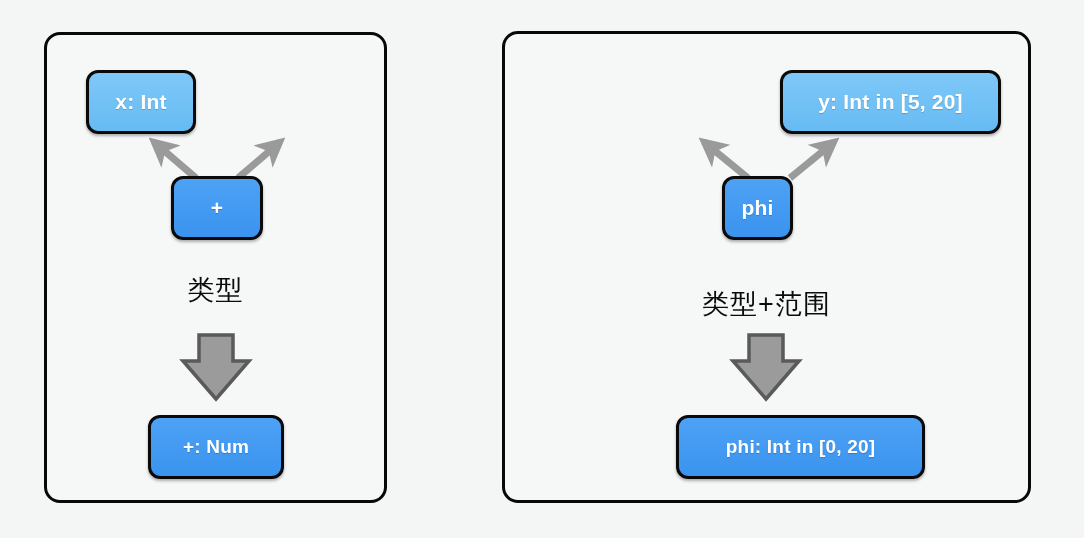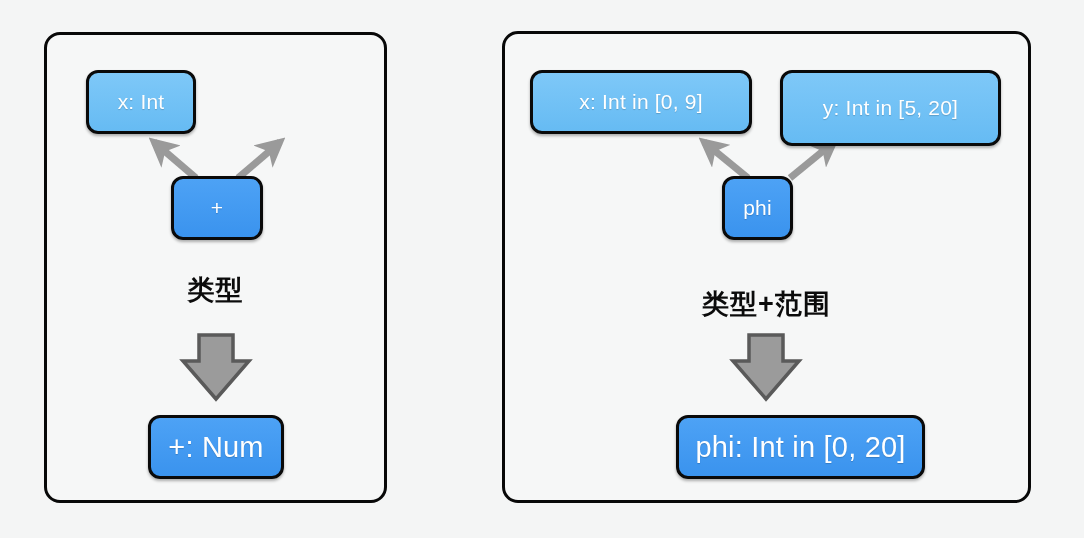--- a/index.html
+++ b/index.html
@@ -39,56 +39,56 @@
   .node {
     position: absolute;
     box-sizing: border-box;
     display: flex;
     align-items: center;
     justify-content: center;
     border: 3px solid #0a0a0a;
     border-radius: 12px;
     color: #ffffff;
     font-size: 21px;
-    font-weight: 400;
+    font-weight: 700;
     letter-spacing: 0.2px;
     white-space: nowrap;
     text-shadow: 0 1px 1px rgba(0, 0, 0, 0.18);
     box-shadow: 0 2px 3px rgba(0, 0, 0, 0.30);
     z-index: 3;
   }
   .node-light {
     background: linear-gradient(180deg, #7ec8f8 0%, #66bbf3 100%);
   }
   .node-dark {
     background: linear-gradient(180deg, #4da2f5 0%, #3a93ee 100%);
   }
   .node-result {
-    font-size: 29px;
+    font-size: 19px;
   }
 
   
   .n-l-x      { left:  86px; top:  70px; width: 110px; height:  64px; }
   .n-l-y      { left: 236px; top:  70px; width: 110px; height:  64px; }
   .n-l-op     { left: 171px; top: 176px; width:  92px; height:  64px; }
   .n-l-result { left: 148px; top: 415px; width: 136px; height:  64px; }
 
   
   .n-r-x      { left: 530px; top:  70px; width: 222px; height:  64px; }
-  .n-r-y      { left: 780px; top:  70px; width: 221px; height:  76px; text-align: right; }
+  .n-r-y      { left: 780px; top:  70px; width: 221px; height:  64px; text-align: right; }
   .n-r-op     { left: 722px; top: 176px; width:  71px; height:  64px; }
   .n-r-result { left: 676px; top: 415px; width: 249px; height:  64px; }
 
   
   .caption {
     position: absolute;
     text-align: center;
     color: #0b0b0b;
     font-size: 27px;
-    font-weight: 700;
+    font-weight: 400;
     letter-spacing: 1px;
     white-space: nowrap;
     z-index: 3;
   }
   .cap-left  { left:  44px; top: 272px; width: 343px; }
   .cap-right { left: 502px; top: 286px; width: 529px; }
 
   
   .edges {
     position: absolute;
@@ -141,21 +141,20 @@
 
 
   <div class="node node-dark n-l-op">+</div>
 
   <div class="caption cap-left">类型</div>
 
   <div class="node node-dark node-result n-l-result">+: Num</div>
 
   <div class="panel panel-right"></div>
 
-  <div class="node node-light n-r-x">x: Int in [0, 9]</div>
 
   <div class="node node-light n-r-y">y: Int in [5, 20]</div>
 
   <div class="node node-dark n-r-op">phi</div>
 
   <div class="caption cap-right">类型+范围</div>
 
   <div class="node node-dark node-result n-r-result">phi: Int in [0, 20]</div>
 
 </div>

